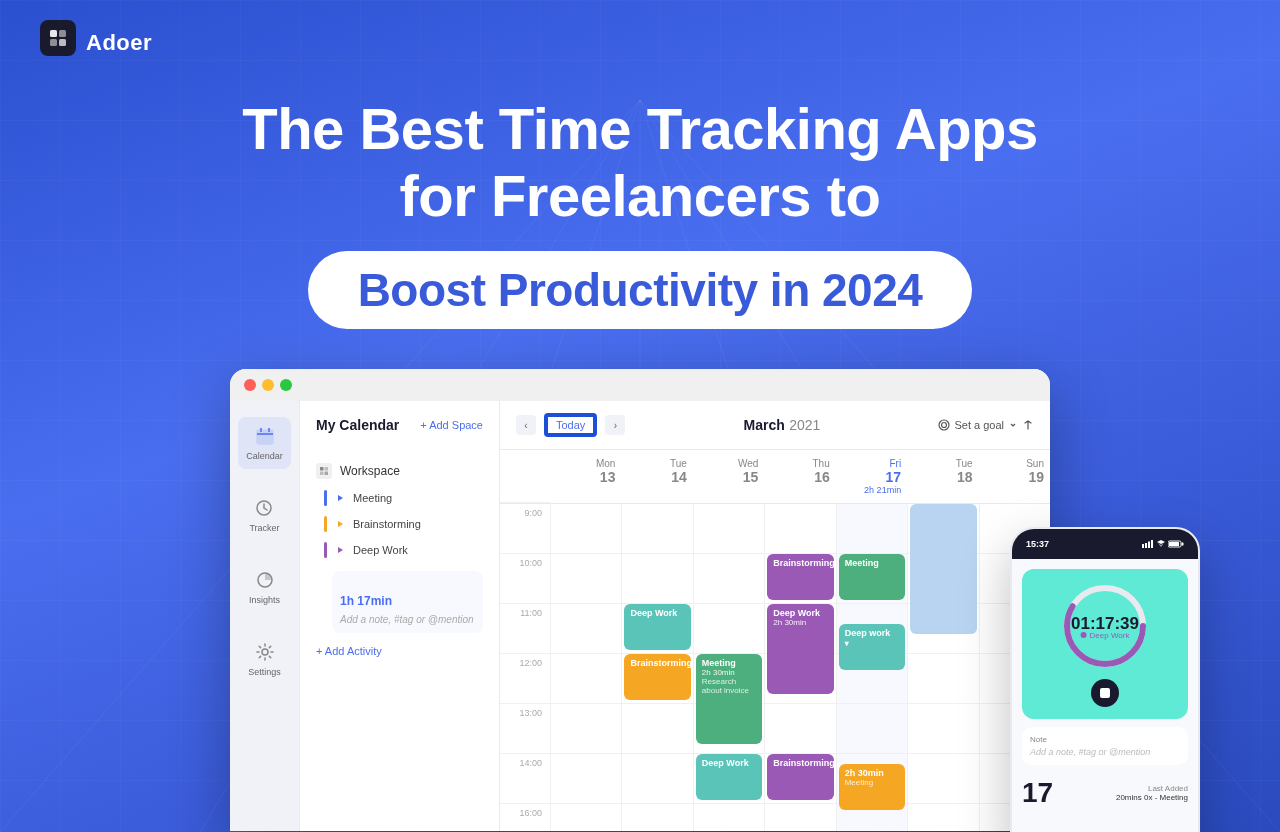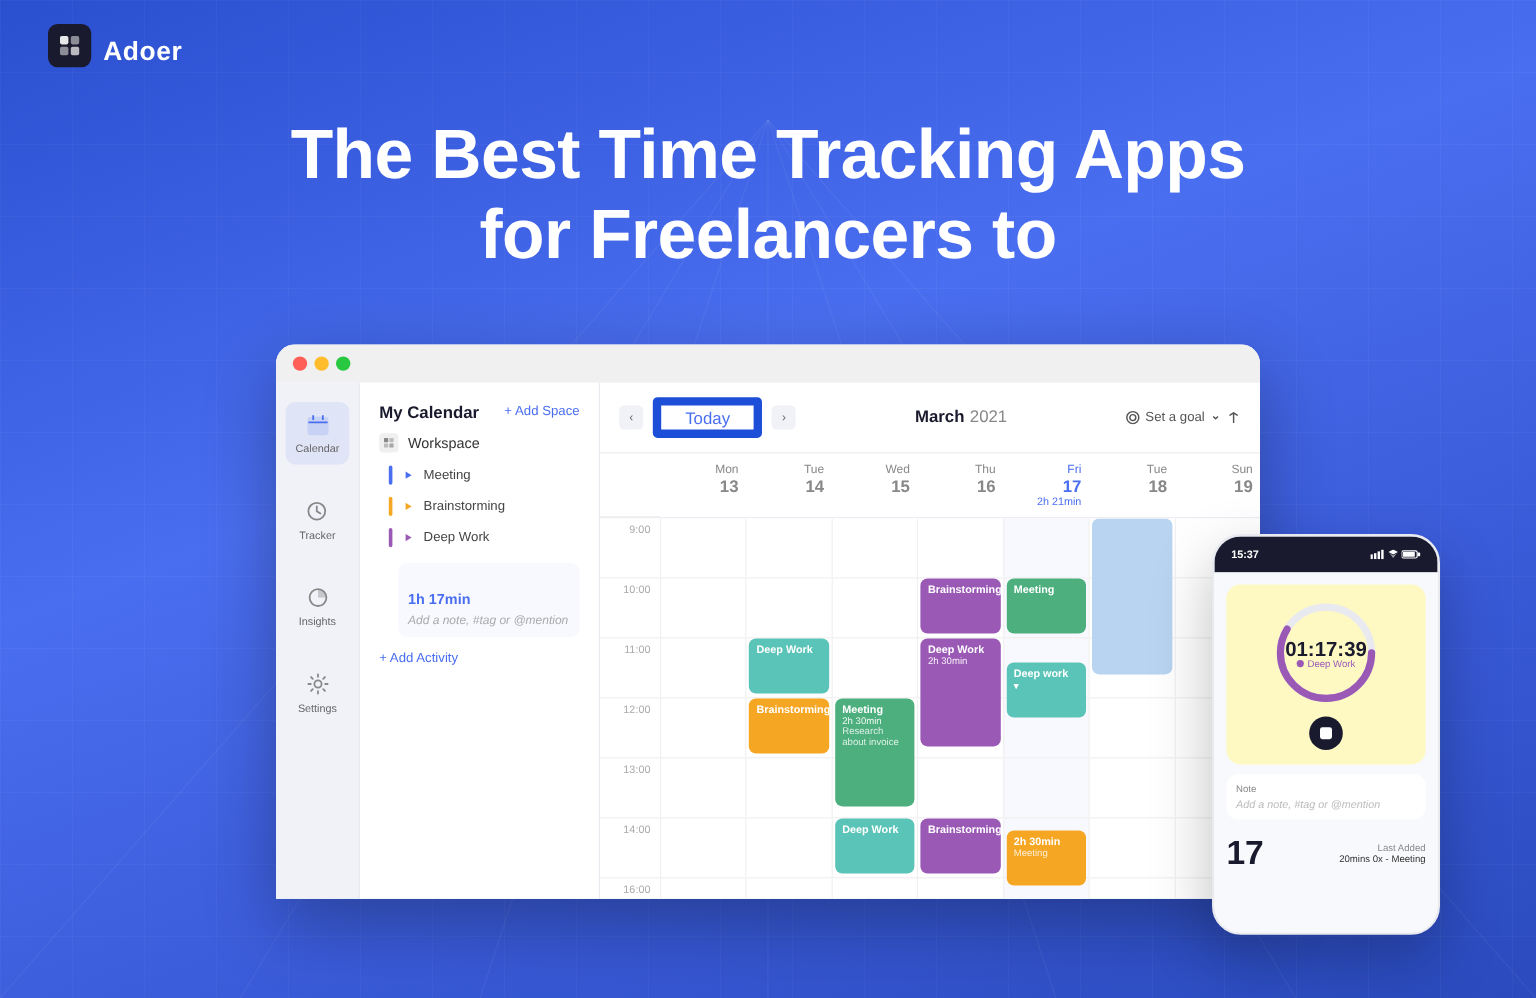--- a/index.html
+++ b/index.html
@@ -196,21 +196,21 @@
       width: 200px;
       background: white;
       border-right: 1px solid #e8eaf0;
       padding: 16px;
     }
 
     .panel-header {
       display: flex;
       align-items: center;
       justify-content: space-between;
-      margin-bottom: 4px;
+      margin-bottom: 24px;
     }
 
     .panel-title {
       font-size: 14px;
       font-weight: 600;
       color: #1a1a2e;
     }
 
     .add-space-btn {
       font-size: 11px;
@@ -310,25 +310,25 @@
       background: #f0f2f8;
       border-radius: 4px;
       display: flex;
       align-items: center;
       justify-content: center;
       font-size: 10px;
       color: #666;
     }
 
     .today-btn {
-      font-size: 14px;
+      font-size: 11px;
       color: #4a6ef0;
       font-weight: 500;
-      padding: 2px 20px;
-      border: 7px solid #1d4ed8;
+      padding: 2px 8px;
+      border: 4px solid #1d4ed8;
       border-radius: 4px;
     }
 
     .cal-month {
       font-size: 14px;
       font-weight: 600;
       color: #1a1a2e;
     }
 
     .cal-year {
@@ -470,21 +470,21 @@
       margin: 0 auto;
     }
 
     .phone-content {
       padding: 10px;
       background: #f8f9fc;
       min-height: 300px;
     }
 
     .phone-timer-section {
-      background: #fef9c3;
+      background: #5eead4;
       border-radius: 12px;
       padding: 12px;
       margin-bottom: 8px;
       text-align: center;
     }
 
     .timer-circle-container {
       width: 90px;
       height: 90px;
       margin: 0 auto 8px;
@@ -623,20 +623,23 @@
       </div>
       <span class="logo-text">Adoer</span>
     </div>
   </div>
 
   <div class="title-section">
     <h1 class="main-title">
       <span>The Best Time Tracking Apps</span><br>
       <span>for Freelancers to</span>
     </h1>
+    <div class="highlight-box">
+      <span class="highlight-text">Boost Productivity in 2024</span>
+    </div>
   </div>
 
   <div class="screenshot-section">
 
     <div class="laptop-frame">
 
       <div class="laptop-titlebar">
         <div class="dot dot-red"></div>
         <div class="dot dot-yellow"></div>
         <div class="dot dot-green"></div>

